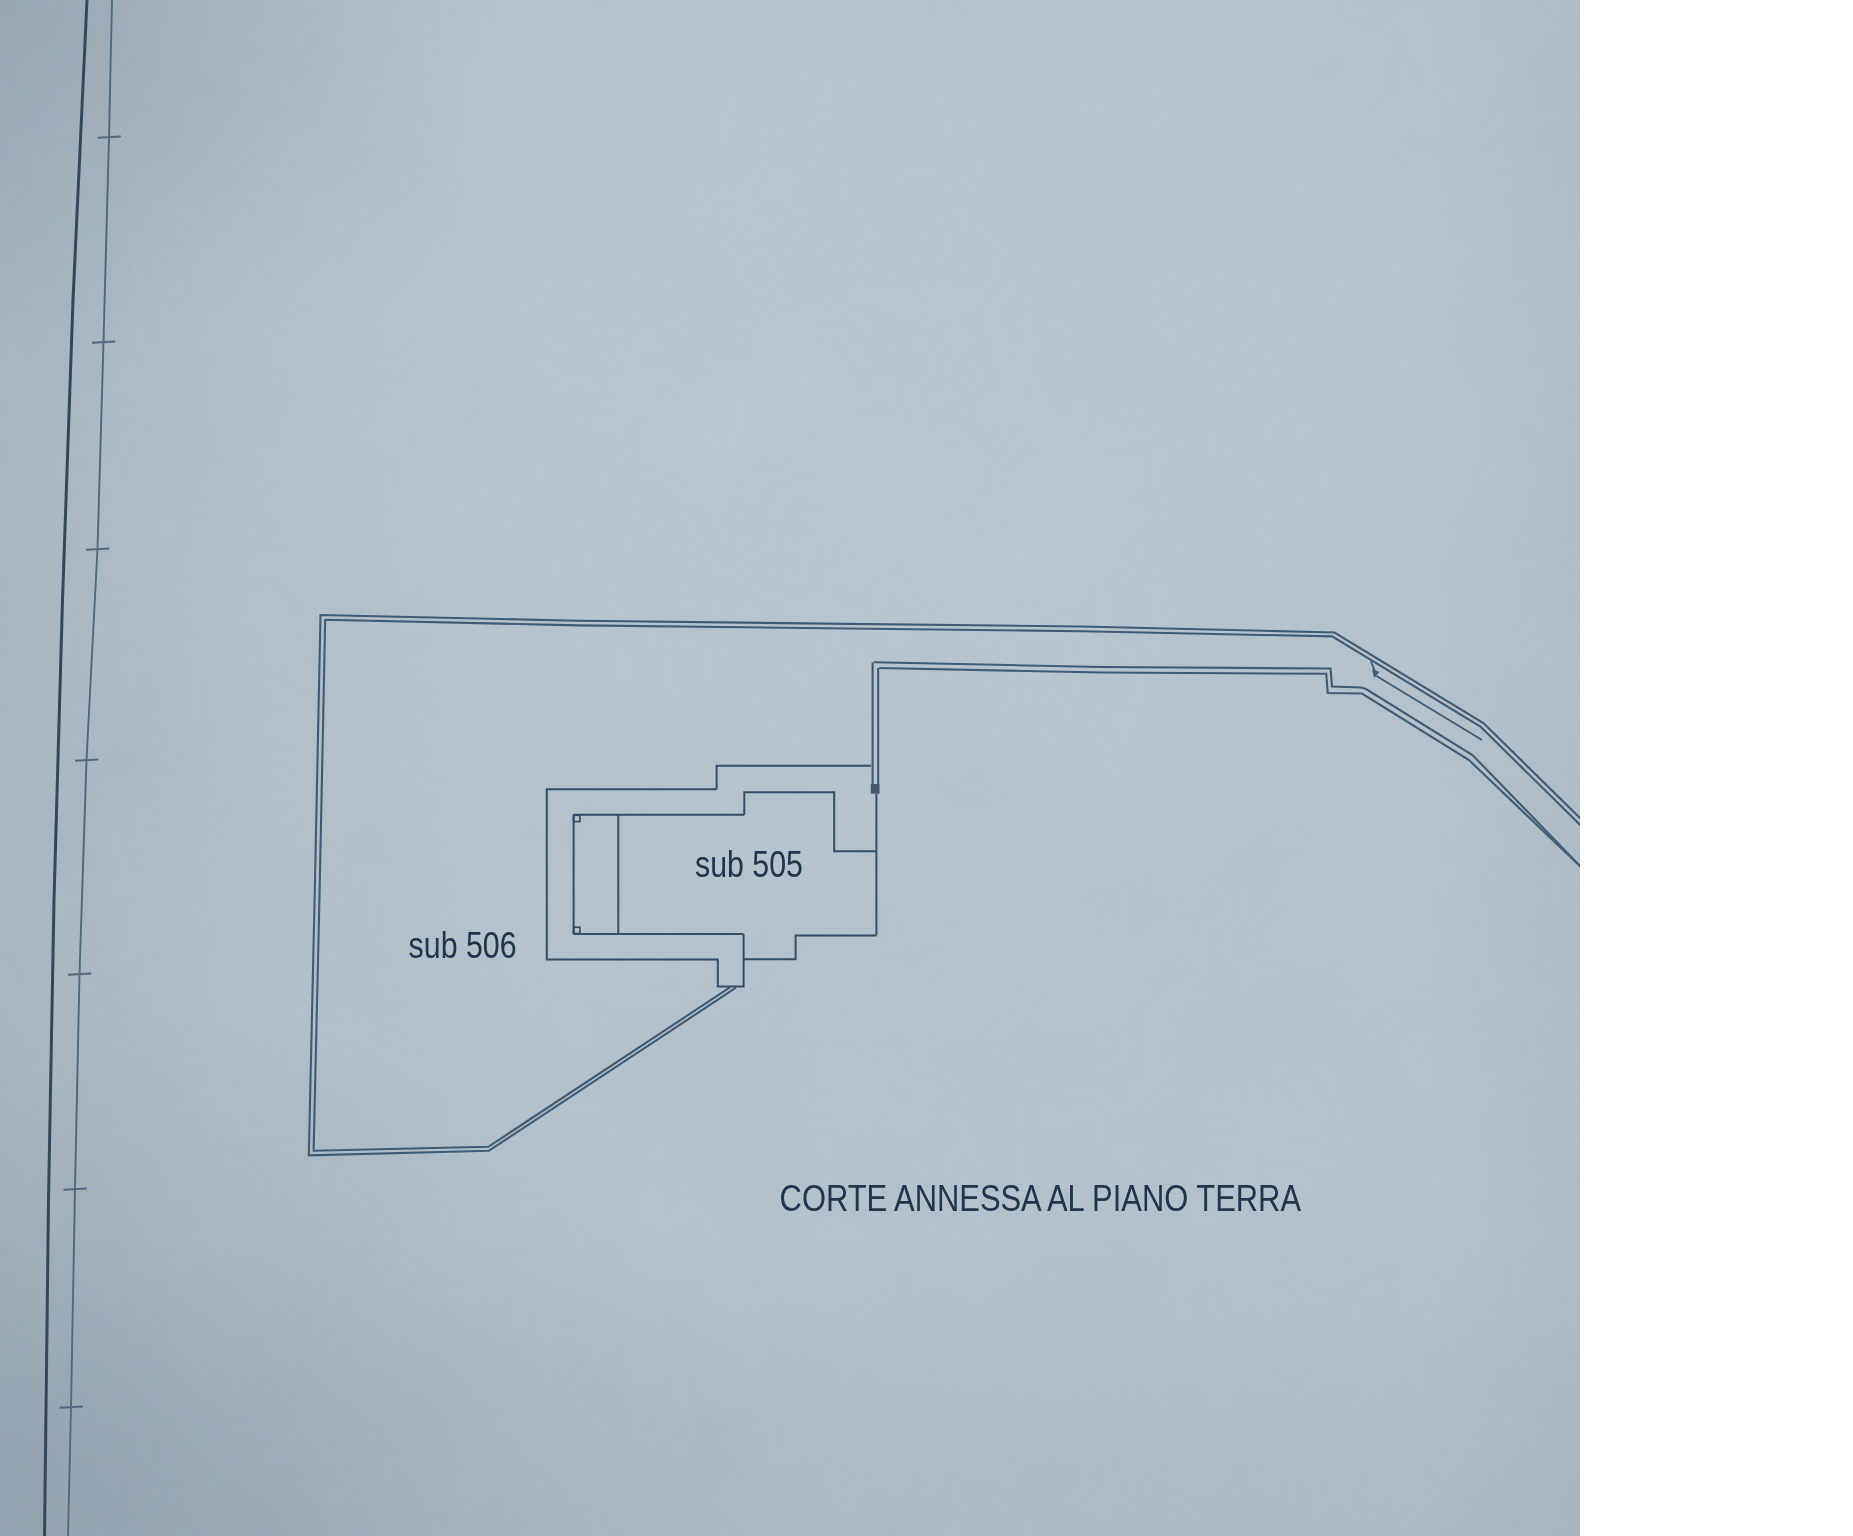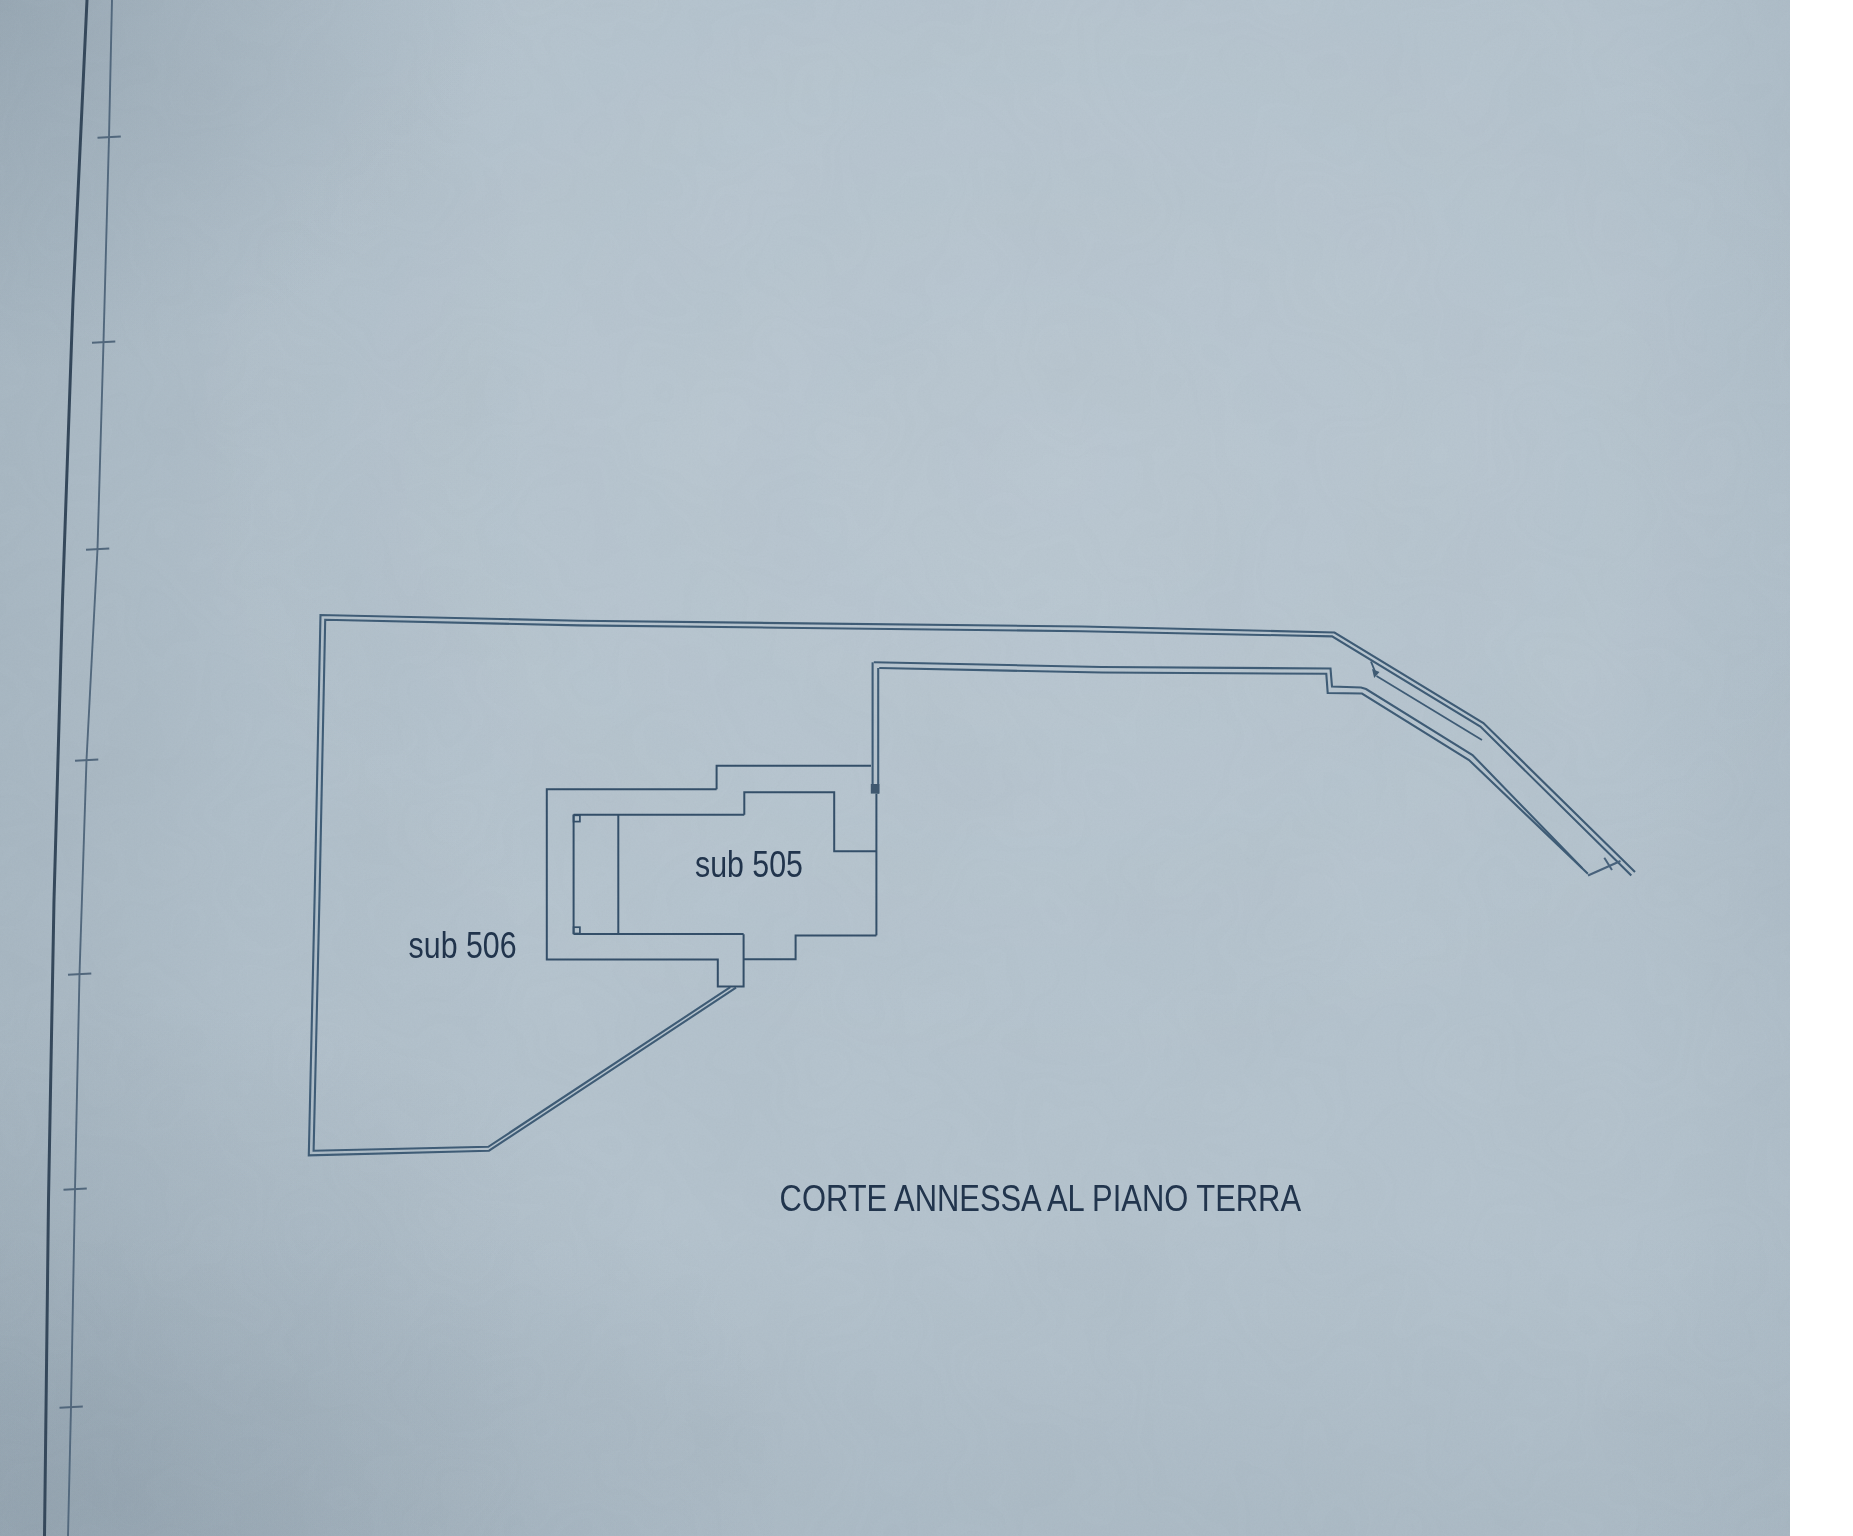--- a/index.html
+++ b/index.html
@@ -1,17 +1,17 @@
 <!DOCTYPE html>
 <html><head>
 <meta charset="utf-8">
 <style>
   html,body{margin:0;padding:0;}
   #page{
-    position:relative;width:1790px;height:1536px;overflow:hidden;
+    position:relative;width:1580px;height:1536px;overflow:hidden;
     background:
       radial-gradient(1400px 1000px at 58% 30%, rgba(255,255,255,0.08), rgba(255,255,255,0) 65%),
       radial-gradient(1100px 800px at 6% 97%, rgba(50,70,88,0.14), rgba(50,70,88,0) 62%),
       radial-gradient(700px 520px at 0% 0%, rgba(50,70,88,0.14), rgba(50,70,88,0) 72%),
       linear-gradient(to right, rgba(64,86,102,0.11), rgba(64,86,102,0.04) 14%, rgba(64,86,102,0) 30%),
       linear-gradient(to left, rgba(64,86,102,0.05), rgba(64,86,102,0) 10%),
       linear-gradient(to top, rgba(54,74,90,0.07), rgba(54,74,90,0) 20%),
       #b3c2cd;
     font-family:"Liberation Sans", sans-serif;
   }

